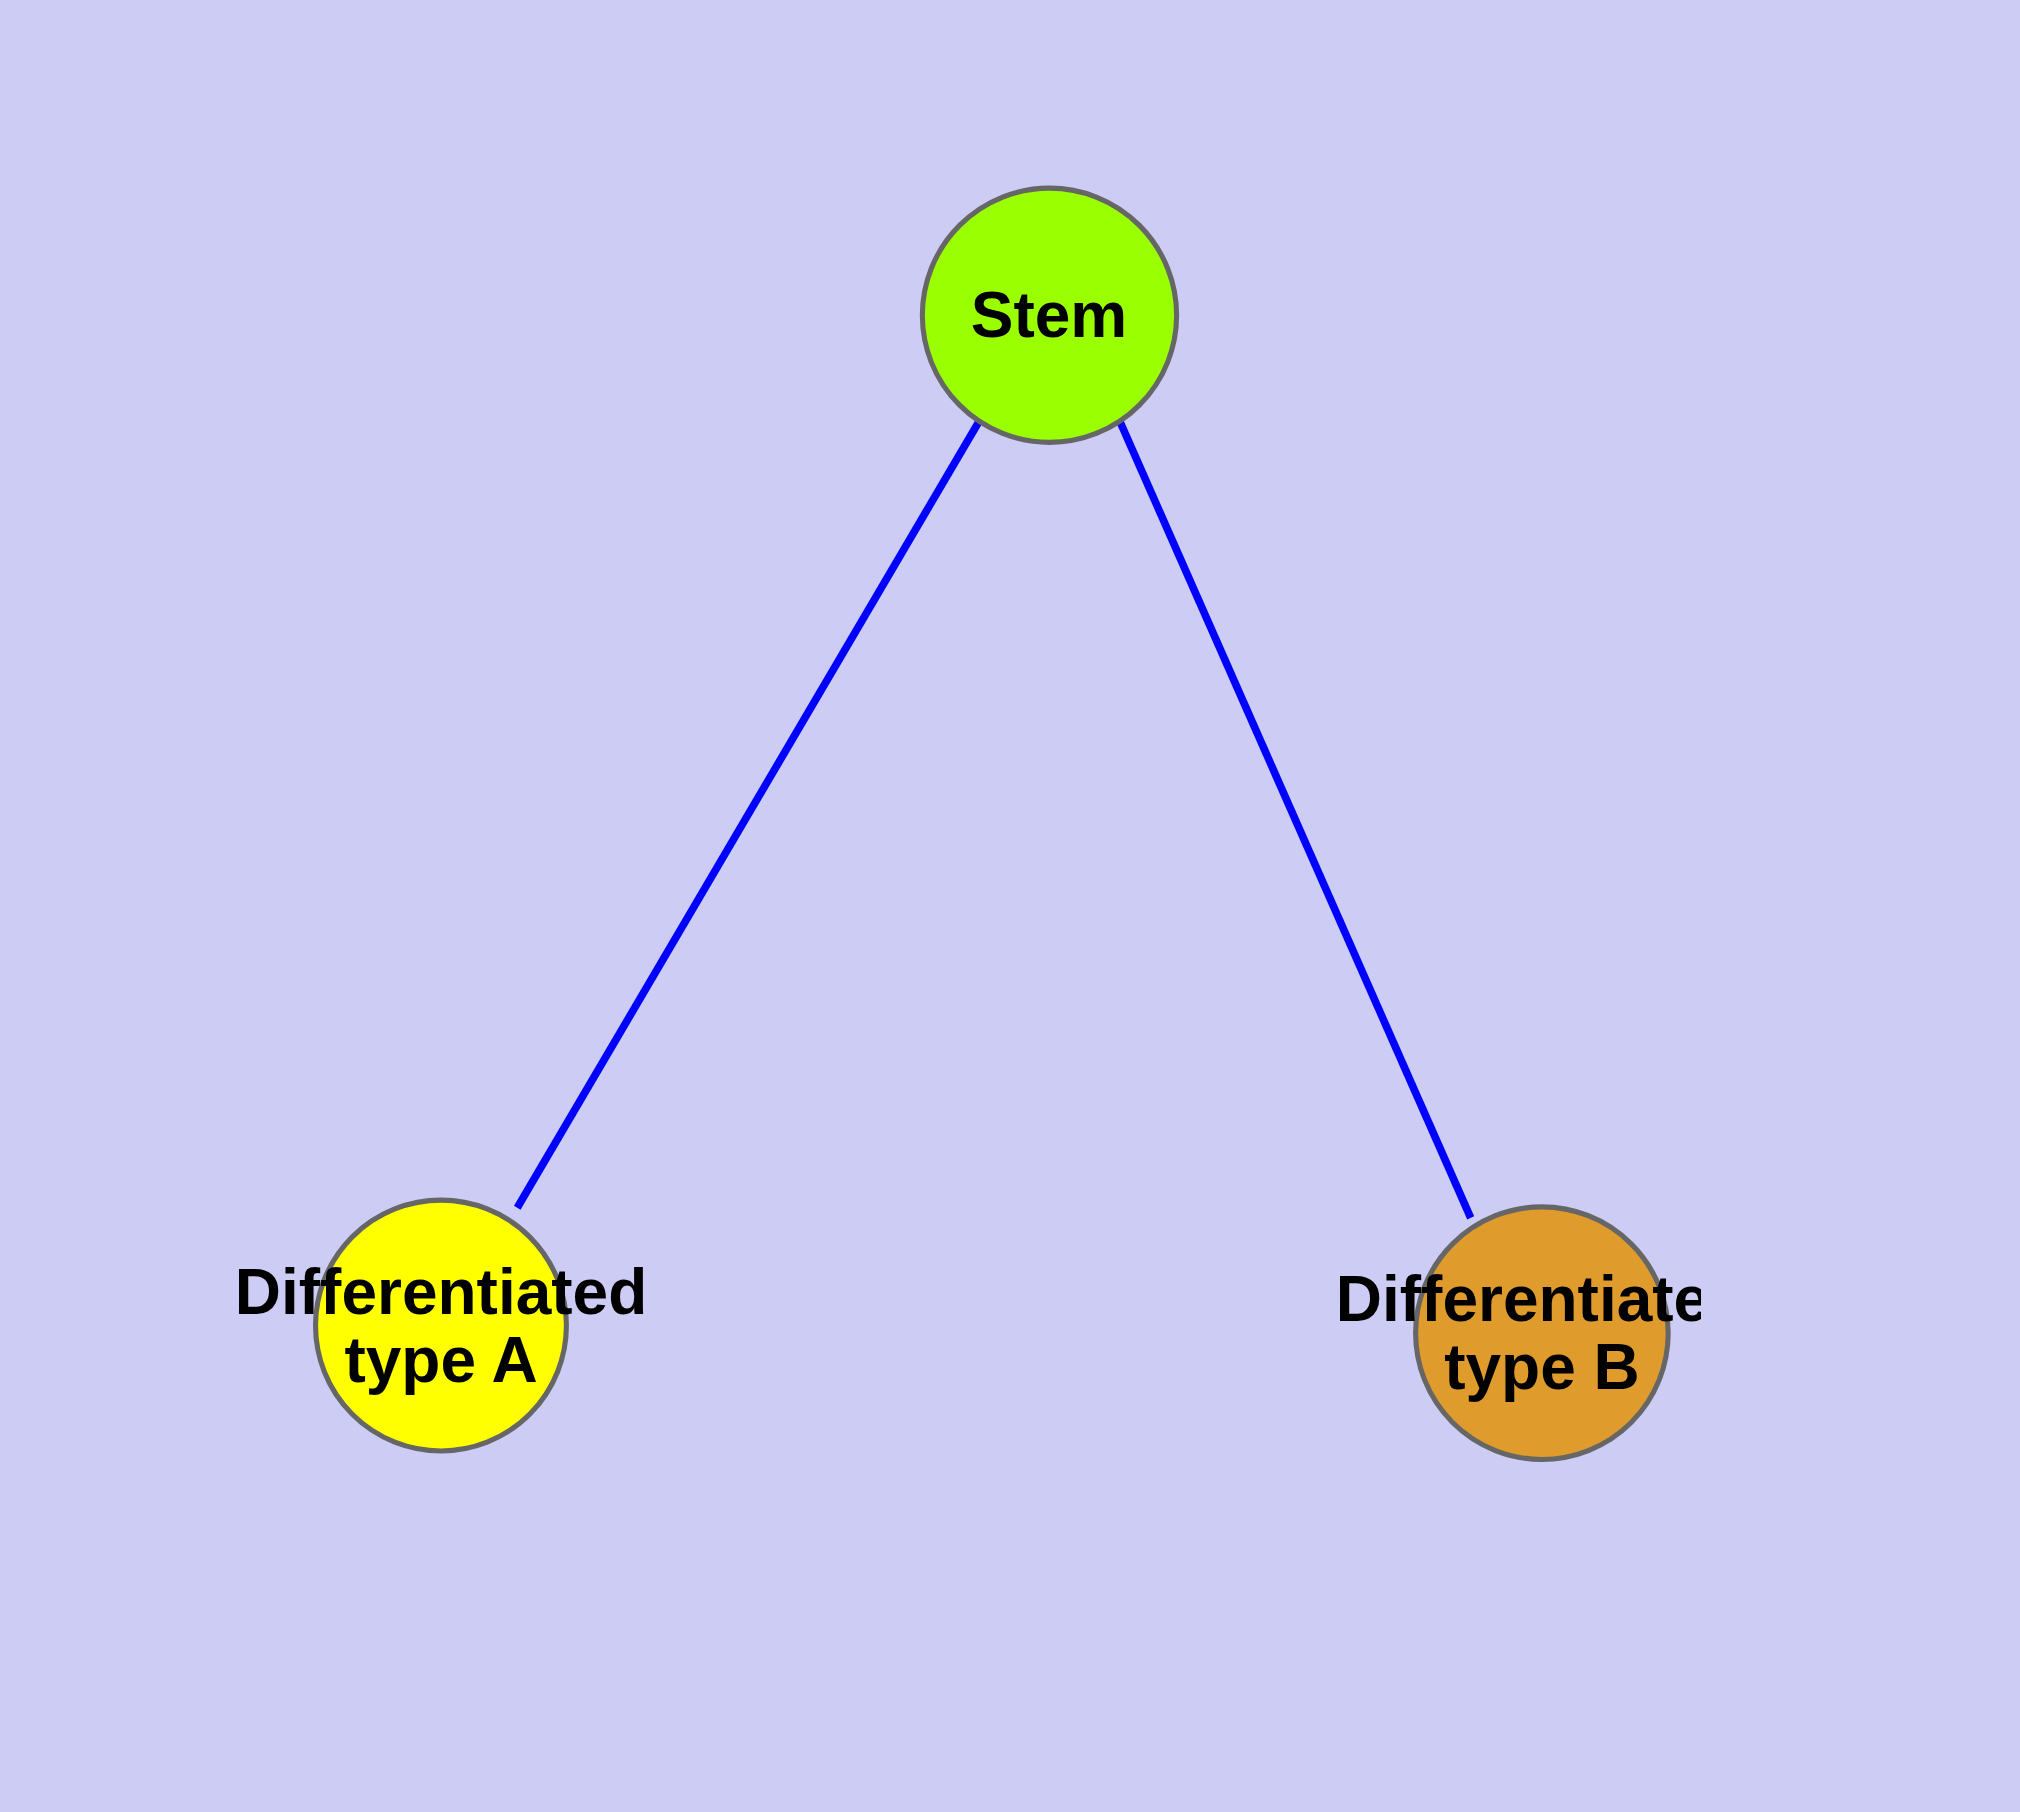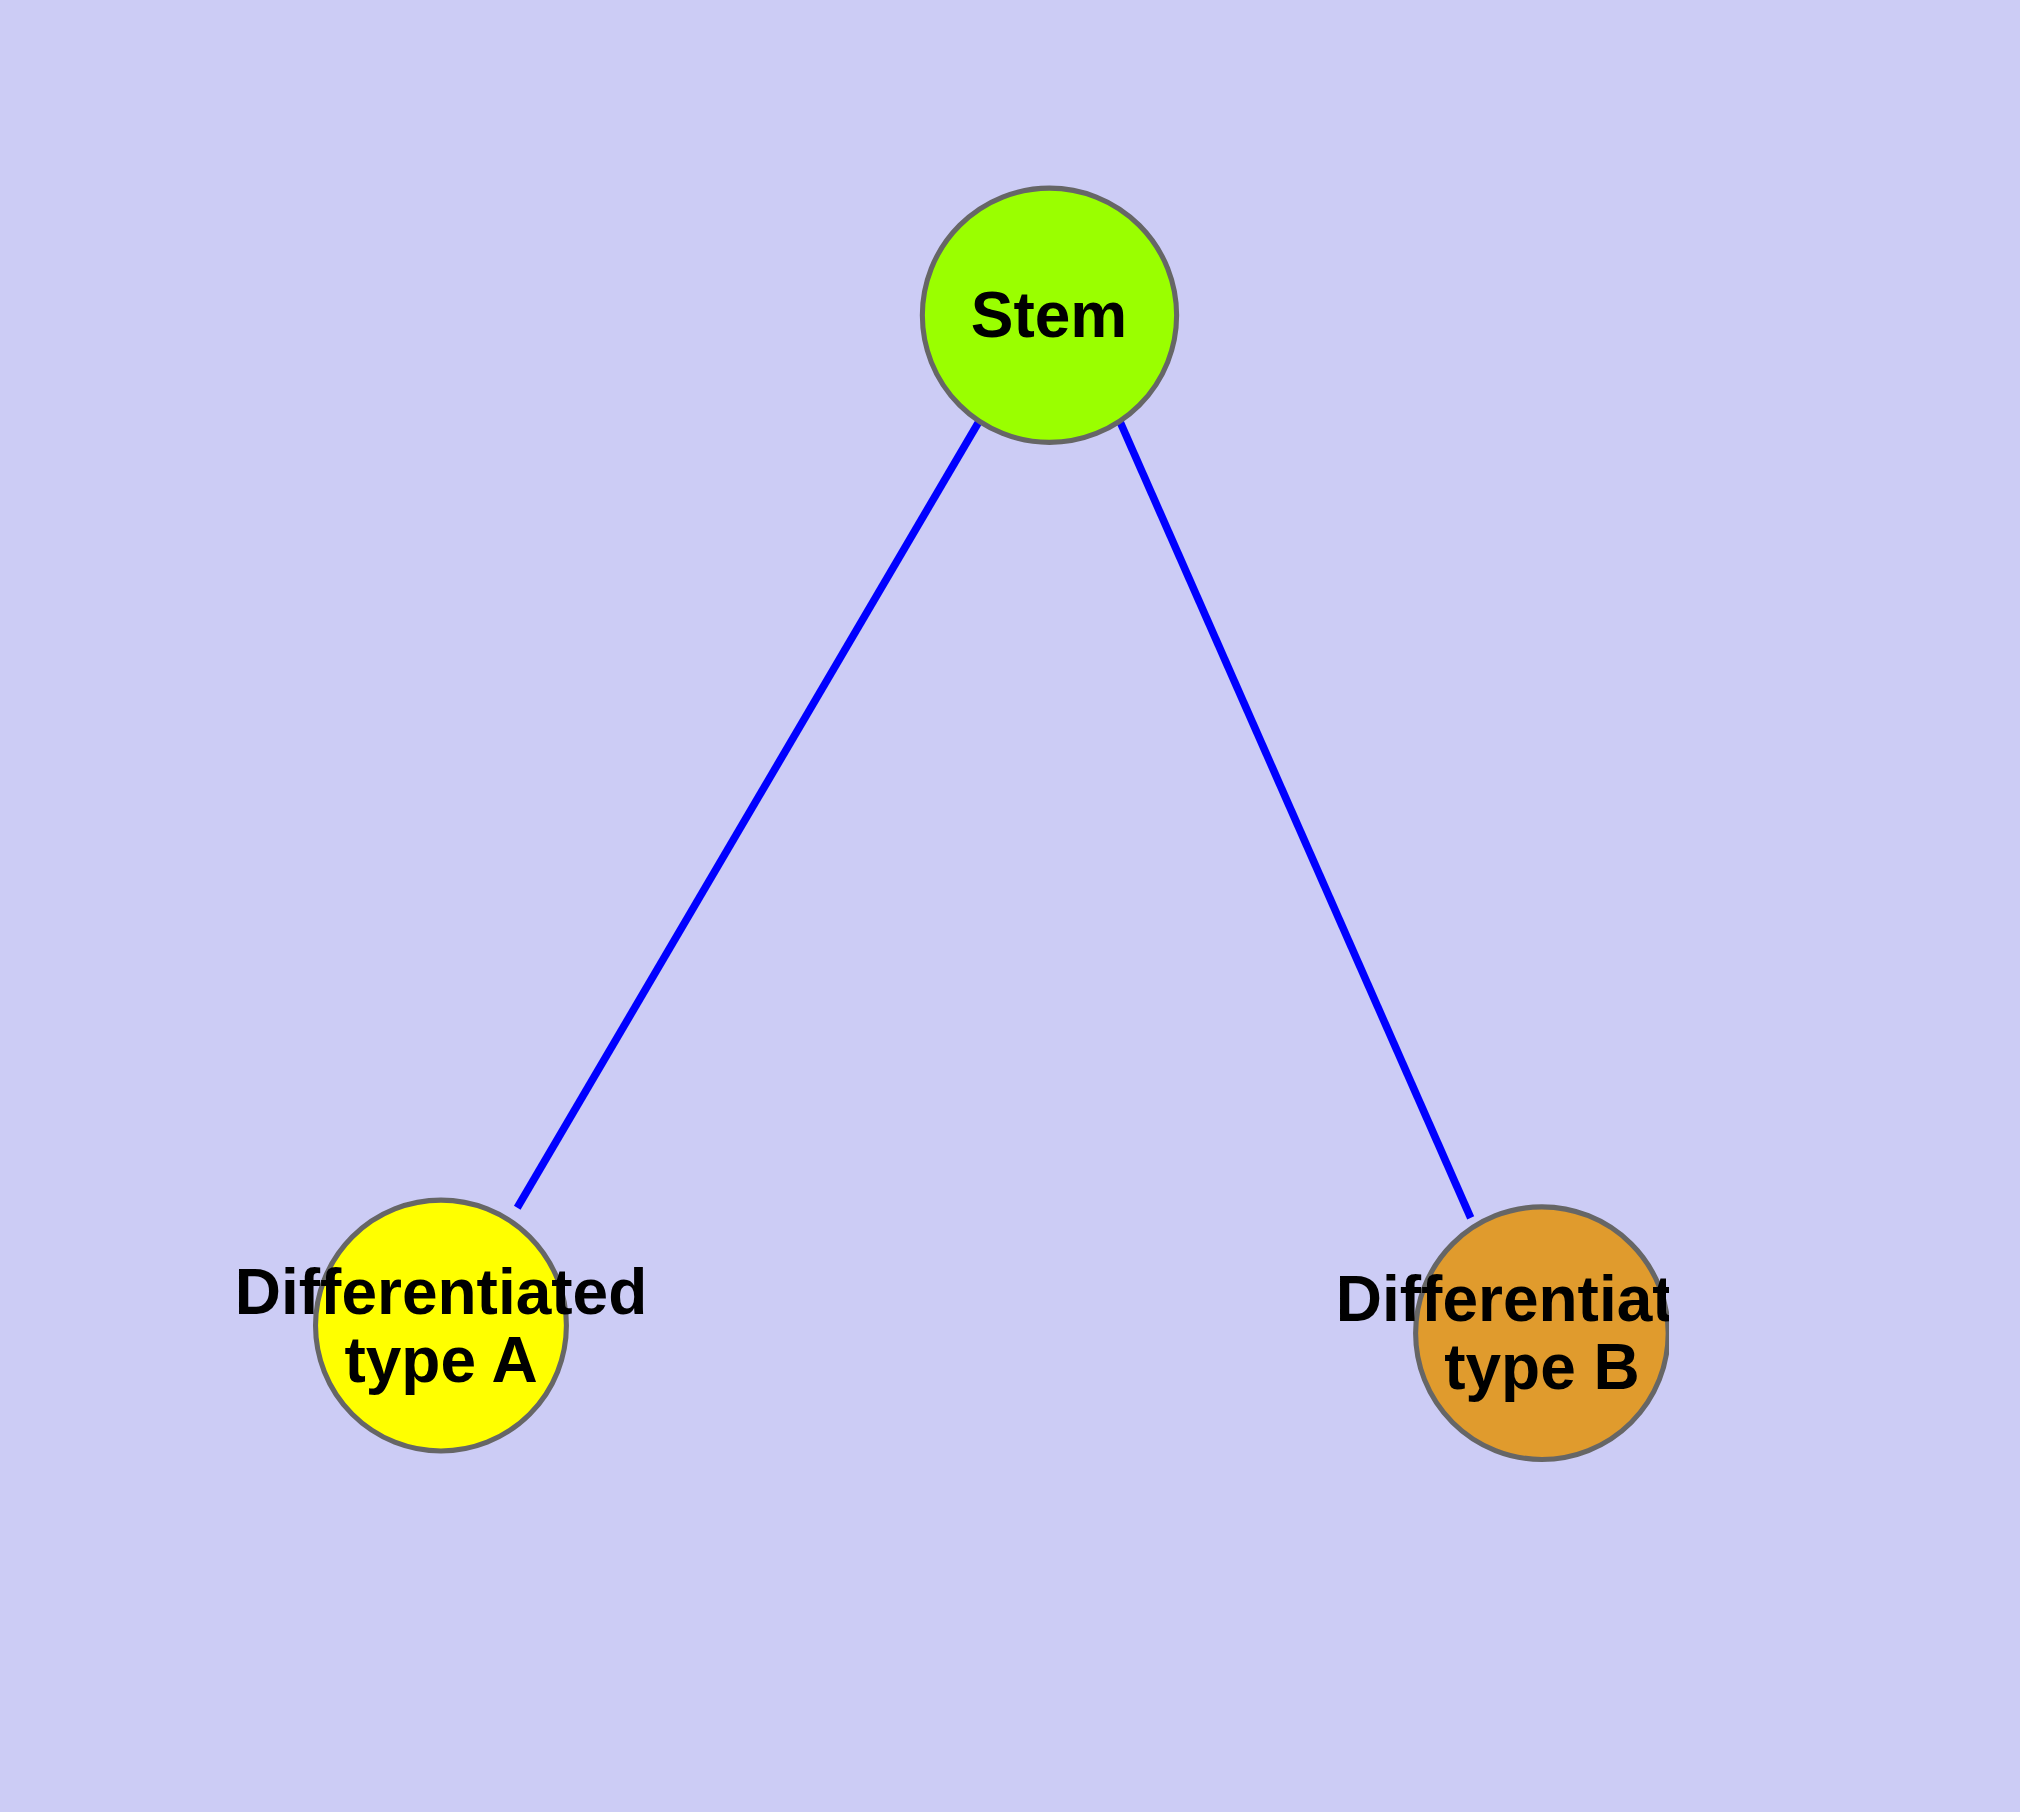--- a/index.html
+++ b/index.html
@@ -31,21 +31,21 @@
     line-height: 1.07;
     color: #000000;
     white-space: pre;
     pointer-events: none;
     transform: translate(-50%, -50%);
   }
 </style>
 </head>
 <body>
 
-<div id="canvas" style="width: 1669px; height: 1812px; background: rgb(204, 204, 245);">
+<div id="canvas" style="width: 1669px; height: 1812px; background: rgb(204, 204, 245); padding-left: 32px;">
 
   <svg id="graph-svg" viewBox="0 0 2384 2138" xmlns="http://www.w3.org/2000/svg">
     <g id="edges-layer">
         <line x1="1155" y1="497" x2="610" y2="1425" stroke="#0000ff" stroke-width="9" stroke-linecap="butt"></line>
         <line x1="1321" y1="497" x2="1735" y2="1437" stroke="#0000ff" stroke-width="9" stroke-linecap="butt"></line>
       </g>
     <g id="nodes-layer">
         <circle cx="1238" cy="372" r="150" fill="#9aff00" stroke="#666666" stroke-width="6"></circle>
         <circle cx="520" cy="1564" r="148" fill="#ffff00" stroke="#666666" stroke-width="6"></circle>
         <circle cx="1819" cy="1573" r="149" fill="#e09b2d" stroke="#666666" stroke-width="6"></circle>

